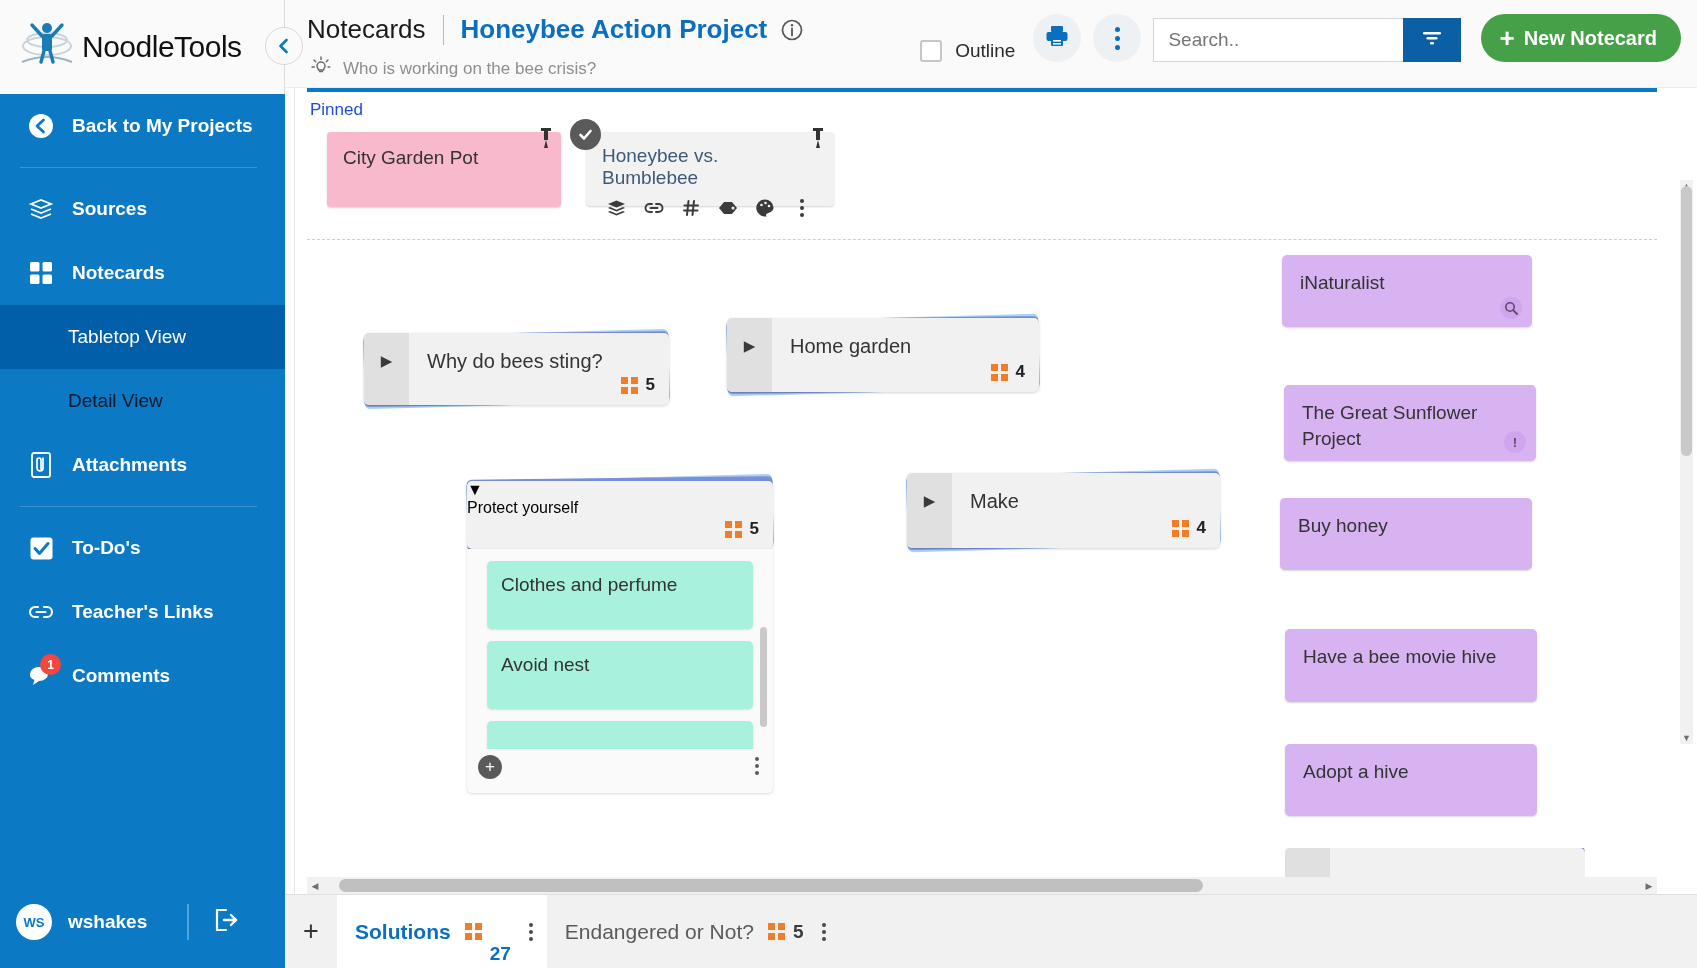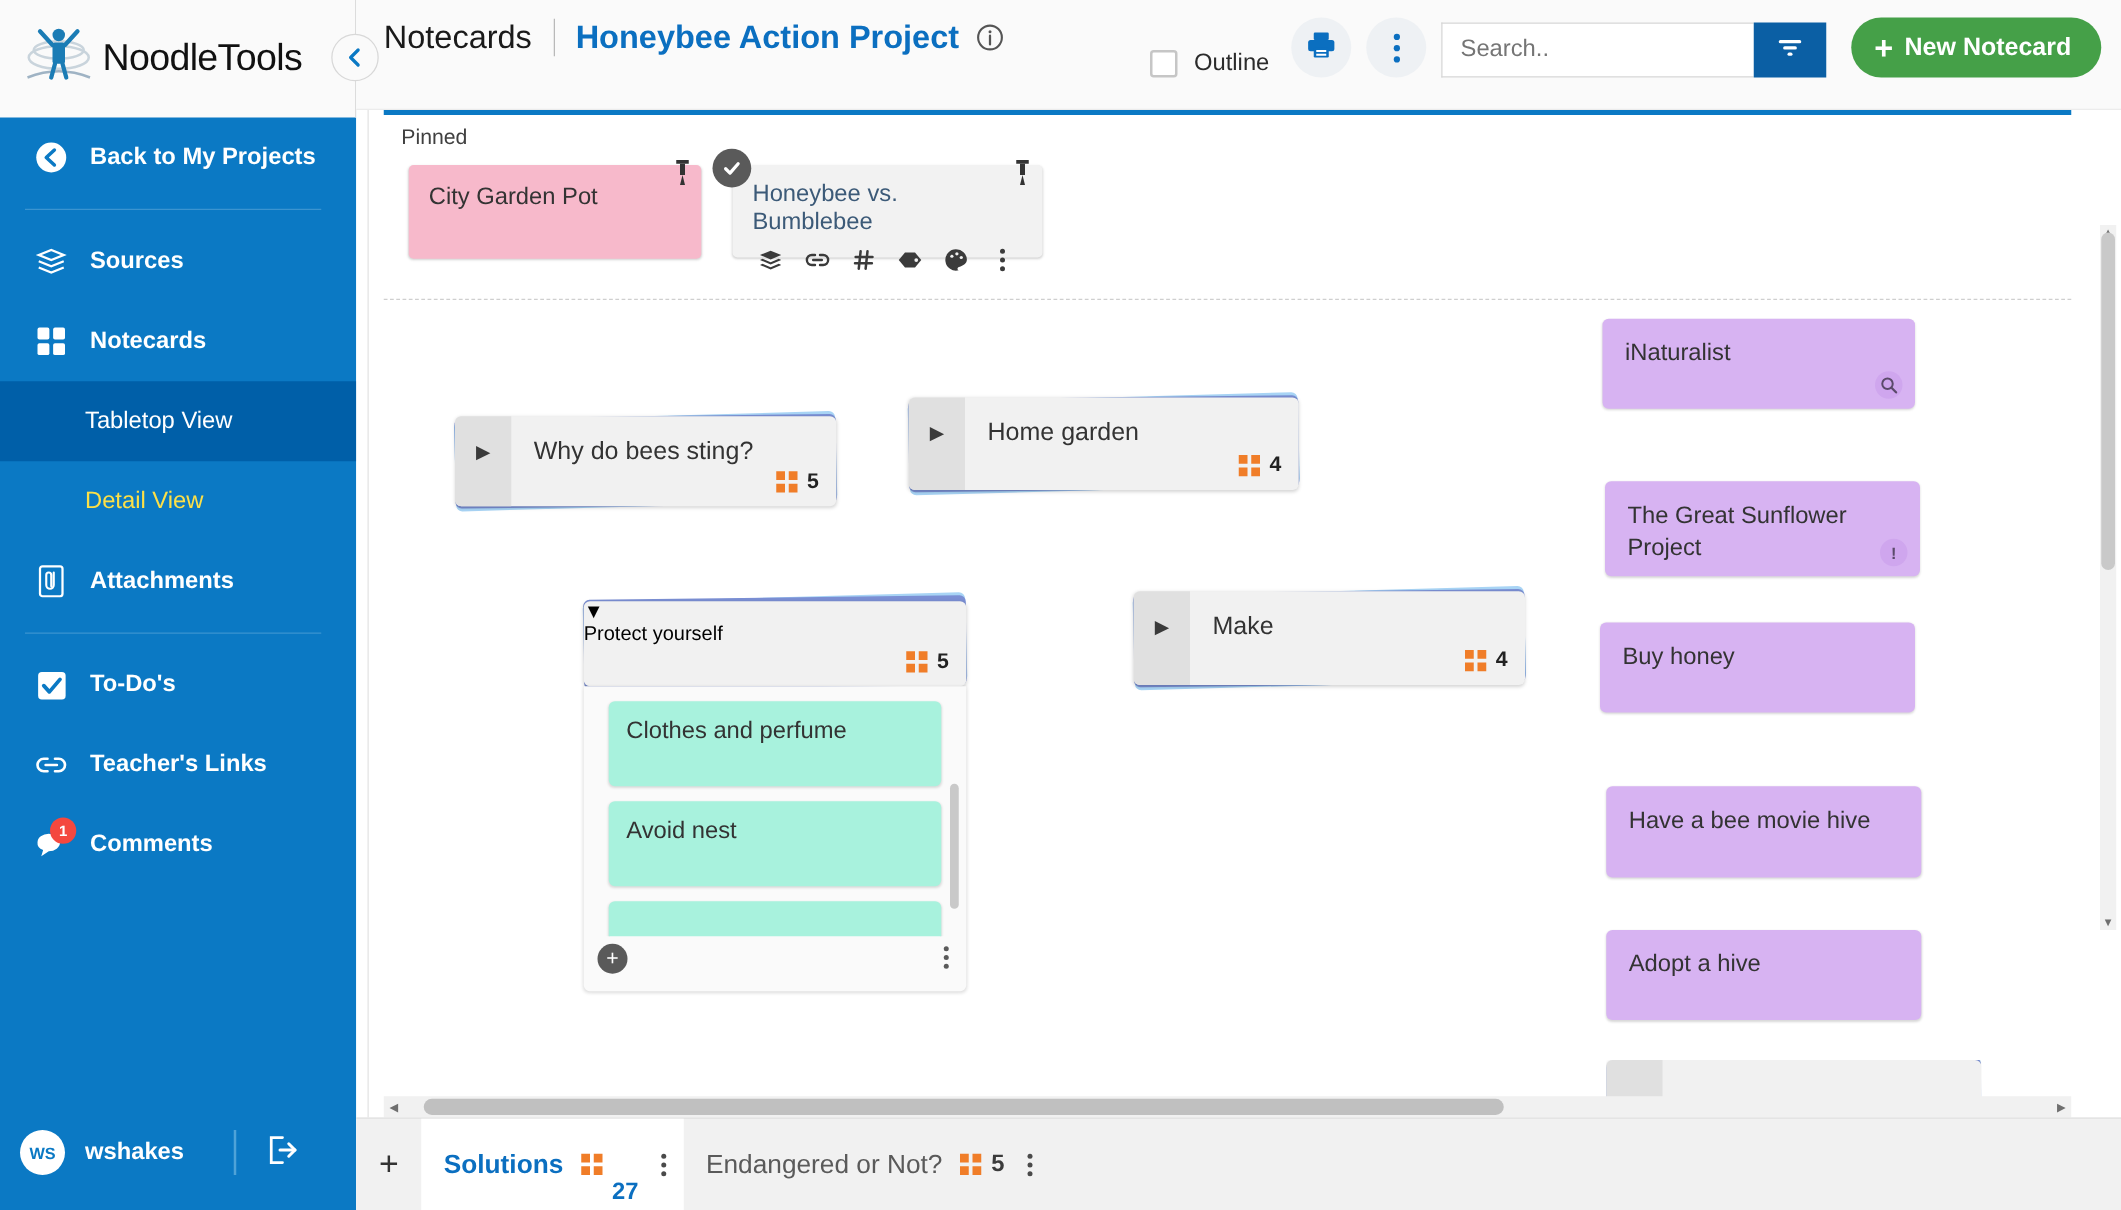--- a/index.html
+++ b/index.html
@@ -19,21 +19,21 @@
     position: absolute; right: -18px; top: 27px; width: 38px; height: 38px; border-radius: 50%;
     background: #fafafa; border: 1px solid #d8d8d8; display: flex; align-items: center; justify-content: center;
     color: #0b79c4; font-size: 19px; z-index: 40;
   }
   .logo-divider { position: absolute; right: 0; top: 0; bottom: 0; width: 1px; background: #dcdcdc; }
 
   .nav { padding-top: 0; }
   .nav-item { display: flex; align-items: center; height: 64px; padding-left: 28px; color: #fff; cursor: pointer; }
   .nav-item .ni-label { font-size: 19px; font-weight: bold; margin-left: 18px; white-space: nowrap; }
   .nav-item.sub { padding-left: 68px; height: 64px; }
-  .nav-item.sub .ni-label { margin-left: 0; font-size: 19px; font-weight: normal; color: #fde047; }
+  .nav-item.sub .ni-label { margin-left: 0; font-size: 19px; font-weight: normal; color: #0f172a; }
   .nav-item.active { background: #005fa8; }
   .nav-item.active .ni-label { color: #fff; }
   .nav-divider { height: 1px; background: #3b94d0; margin: 9px 28px 9px 20px; }
   .ni-icon { width: 26px; height: 26px; flex: 0 0 26px; display: flex; align-items: center; justify-content: center; position: relative; }
 
   .user-row {
     position: absolute; left: 0; right: 0; bottom: 0; height: 92px;
     display: flex; align-items: center; padding-left: 16px;
   }
   .avatar {
@@ -81,21 +81,21 @@
     padding: 0 24px 0 18px; font-size: 20px; font-weight: bold;
   }
   .new-btn .plus { font-size: 26px; margin-right: 9px; line-height: 1; font-weight: bold; }
 
   
   .canvas-wrap { position: absolute; left: 0; right: 0; top: 88px; bottom: 74px; }
   .accent-line { position: absolute; left: 22px; right: 40px; top: 0; height: 4px; background: #0b79c4; }
   .left-rail { position: absolute; left: 9px; top: 0; bottom: 0; width: 1px; background: #e4e4e4; }
 
   .pinned-zone { position: absolute; left: 22px; right: 40px; top: 4px; height: 148px; background: #fff; border-bottom: 1px dashed #cfcfcf; }
-  .pinned-label { position: absolute; left: 14px; top: 8px; font-size: 17px; color: #404040; }
+  .pinned-label { position: absolute; left: 3px; top: 8px; font-size: 17px; color: #1d4ed8; }
 
   .pin-card {
     position: absolute; border-radius: 4px; box-shadow: 0 1px 2px rgba(0,0,0,.18);
   }
   .pin-card .pc-title { font-size: 19px; color: #333; padding: 15px 16px 0; }
   .pin-pink { left: 20px; top: 40px; width: 234px; height: 75px; background: #f7b9cb; }
   .pin-gray { left: 279px; top: 40px; width: 248px; height: 74px; background: #f2f2f2; }
   .pin-gray .pc-title { color: #3c5a78; font-size: 19px; padding-top: 13px; }
   .pushpin { position: absolute; color: #333; }
   .check-badge {
@@ -307,20 +307,30 @@
         <span class="crumb-bar"></span>
         <span class="crumb-2">Honeybee Action Project</span>
         <span class="info-icon">
           <svg width="22" height="22" viewBox="0 0 22 22">
               <circle cx="11" cy="11" r="9.5" fill="none" stroke="#555" stroke-width="1.7"></circle>
               <circle cx="11" cy="6.3" r="1.2" fill="#555"></circle>
               <path d="M11 9.5 v7" stroke="#555" stroke-width="1.8" stroke-linecap="round"></path>
             </svg>
         </span>
       </div>
+      <div class="subtitle-row">
+        <span>
+          <svg width="20" height="22" viewBox="0 0 20 22">
+              <path d="M10 6 a4 4 0 0 1 4 4 c0 2 -1.5 2.6 -1.5 4 h-5 c0 -1.4 -1.5 -2 -1.5 -4 a4 4 0 0 1 4 -4 Z" fill="none" stroke="#6b6b6b" stroke-width="1.5"></path>
+              <path d="M8 15.5 h4" stroke="#6b6b6b" stroke-width="1.5"></path>
+              <path d="M10 1 v2.4 M3 4 l1.7 1.7 M17 4 l-1.7 1.7 M1 11 h2.3 M18.7 11 H17" stroke="#6b6b6b" stroke-width="1.5" stroke-linecap="round"></path>
+            </svg>
+        </span>
+        <span class="subtitle-text">Who is working on the bee crisis?</span>
+      </div>
 
       <div class="tb-right">
         <div class="outline-wrap">
           <span class="chk"></span>
           <span class="outline-label">Outline</span>
         </div>
         <div class="round-btn">
           <span>
             <svg width="26" height="24" viewBox="0 0 26 24">
                 <rect x="7" y="2" width="12" height="6" rx="1" fill="#0b6fc0"></rect>

